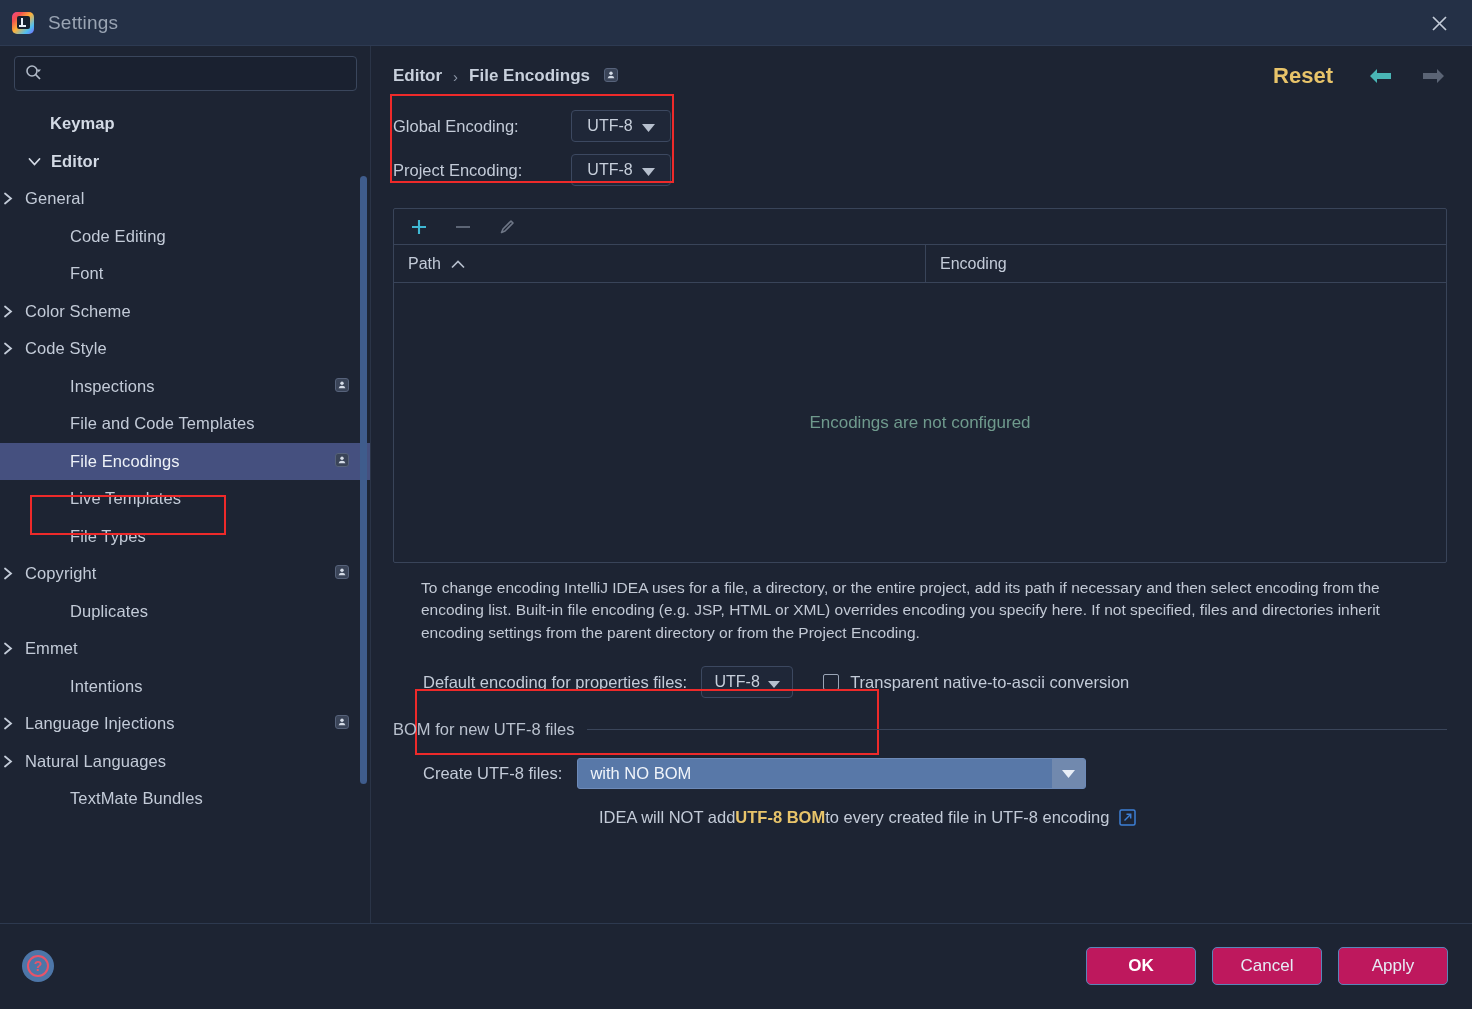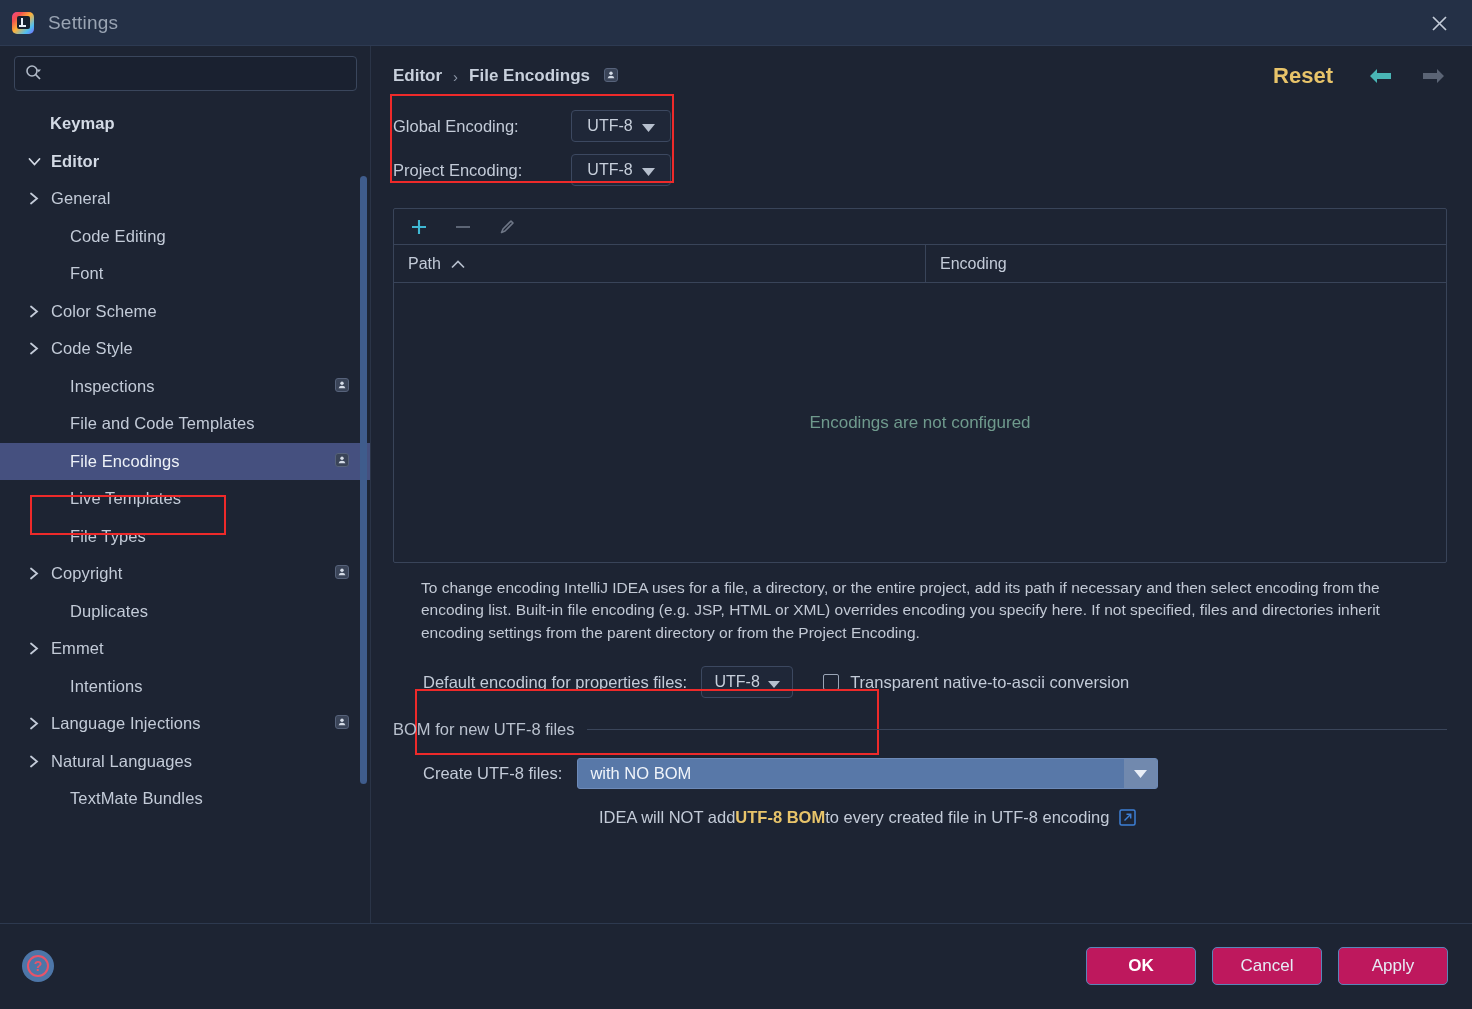--- a/index.html
+++ b/index.html
@@ -112,21 +112,21 @@
   .tree-row .label {
     font-size: 16.5px;
     color: #c3cbd8;
     letter-spacing: .1px;
   }
   .tree-row.bold .label { font-weight: bold; color: #d3dae5; }
   .tree-row.selected { background: #45507f; }
   .tree-row.selected .label { color: #eef2f8; }
   .tree-row .badge { margin-left: auto; flex: none; }
   .ind-0 { padding-left: 26px; }
-  .ind-1 { padding-left: 26px; }
+  .ind-1 { }
   .ind-2 { padding-left: 46px; }
   .ind-2 .label { margin-left: 0; }
 
   
   #tree-highlight {
     position: absolute;
     left: 30px; top: 449px;
     width: 196px; height: 40px;
     border: 2px solid #ee2a2a;
     pointer-events: none;
@@ -358,21 +358,21 @@
 
   
   #bom-row {
     display: flex;
     align-items: center;
     margin-top: 19px;
     padding-left: 30px;
   }
   #bom-combo {
     margin-left: 15px;
-    width: 581px;
+    width: 509px;
     height: 31px;
     background: #5878a8;
     border: 1px solid #6d8ab8;
     border-radius: 3px;
     display: flex;
     align-items: center;
     cursor: pointer;
     position: relative;
     overflow: hidden;
   }

